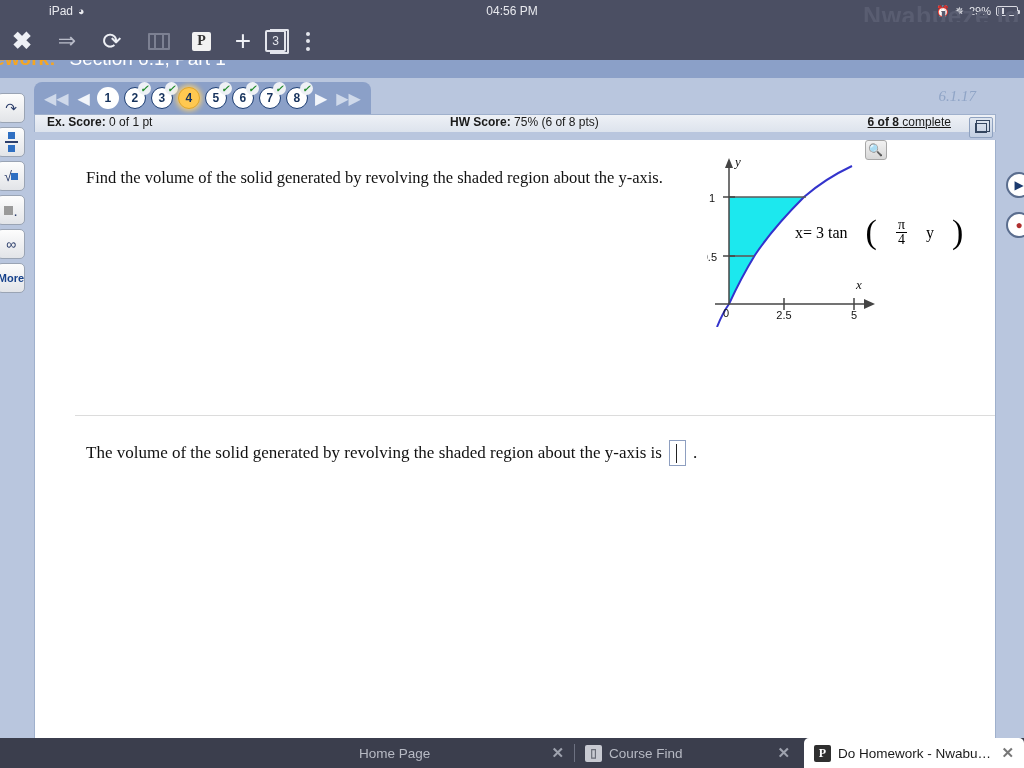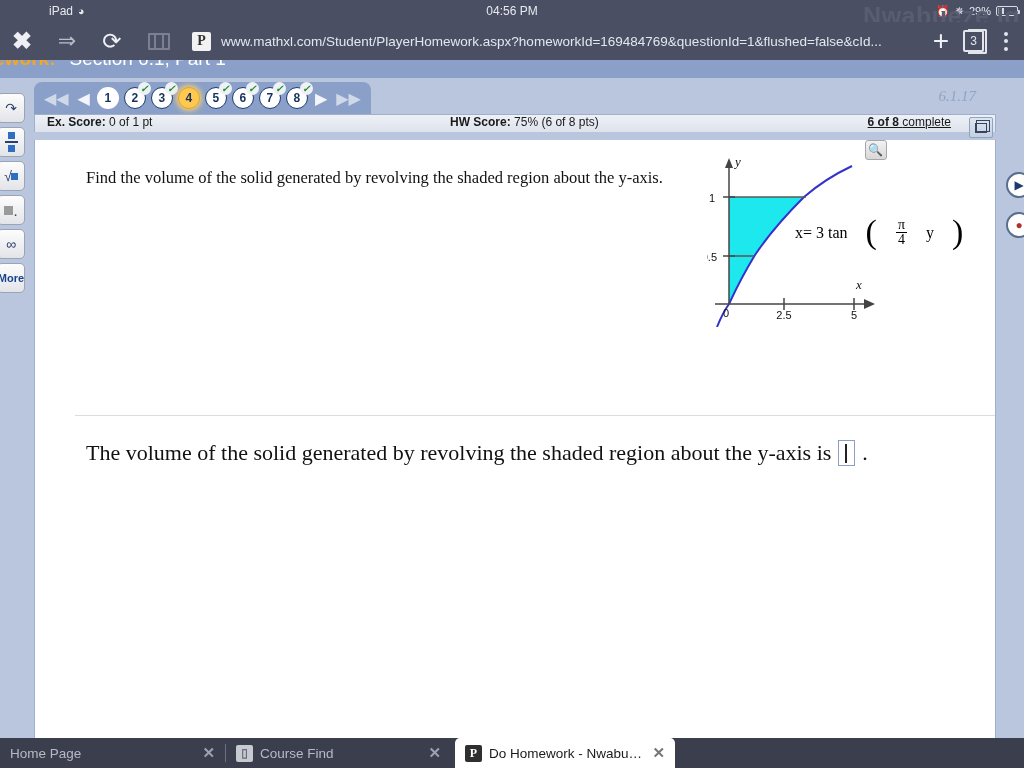--- a/index.html
+++ b/index.html
@@ -181,21 +181,21 @@
     position:absolute;left:6px;top:62px;width:962px;height:670px;
     background:#ffffff;border:1px solid #9fb0cc;border-top:none;overflow:hidden;
   }
   .q-text{
     position:absolute;left:51px;top:28px;
     font-family:"Liberation Serif",serif;font-size:16.5px;color:#111;
   }
   .divider{ position:absolute;left:40px;top:275px;width:920px;height:1px;background:#dcdcdc;}
   .ans-line{
     position:absolute;left:51px;top:300px;
-    font-family:"Liberation Serif",serif;font-size:22px;color:#111;
+    font-family:"Liberation Serif",serif;font-size:17px;color:#111;
     display:flex;align-items:center;gap:2px;
   }
   .ans-box{
     display:inline-block;width:17px;height:26px;border:1.5px solid #8e9fc0;
     background:#fff;margin:0 5px;vertical-align:middle;position:relative;cursor:text;
   }
   .ans-box::after{
     content:"";position:absolute;left:6px;top:3px;width:1.5px;height:19px;background:#222;
   }
   .hint-line{
@@ -221,21 +221,21 @@
   .frac{display:inline-flex;flex-direction:column;align-items:center;line-height:1;
     font-size:14px;vertical-align:middle;margin:0 1px;}
   .frac .num{padding:0 2px;}
   .frac .den{padding:0 2px;border-top:1.3px solid #000;}
   .paren{font-size:34px;font-weight:300;line-height:0.72;
     font-family:"Liberation Serif",serif;}
 
   
   .tabbar{
     position:absolute;left:0;bottom:0;width:1024px;height:30px;
-    background:#3b3e4d;display:flex;align-items:flex-end;z-index:5;
+    background:#3b3e4d;display:flex;align-items:flex-end;z-index:5;justify-content:flex-end;
   }
   .tab{
     height:30px;display:flex;align-items:center;gap:7px;padding:0 10px;
     font-size:13.5px;cursor:pointer;position:relative;
   }
   .tab.inactive{ color:#b7bac4; width:225px; }
   .tab.active{
     background:#ffffff;color:#1a1a1a;border-radius:5px 5px 0 0;width:220px;
     margin-left:4px;
   }
@@ -274,21 +274,20 @@
   <div class="watermark">Nwabueze Ig</div>
 
   <div class="browser-bar">
     <div class="bt-icon ic-close">✖</div>
     <div class="bt-icon ic-fwd">⇒</div>
     <div class="bt-icon ic-reload">⟳</div>
     <div class="bt-icon ic-tabview">
         <span class="tabview-glyph"></span>
       </div>
     <div class="favicon-p">P</div>
-    <div class="url-text">www.mathxl.com/Student/PlayerHomework.aspx?homeworkId=169484769&amp;questionId=1&amp;flushed=false&amp;cId...</div>
     <div class="bt-icon ic-plus">+</div>
     <div class="tabcount">3</div>
     <div class="bt-icon ic-menu">
         <i></i>
         <i></i>
         <i></i>
       </div>
   </div>
 
   <div class="page-title-strip">

